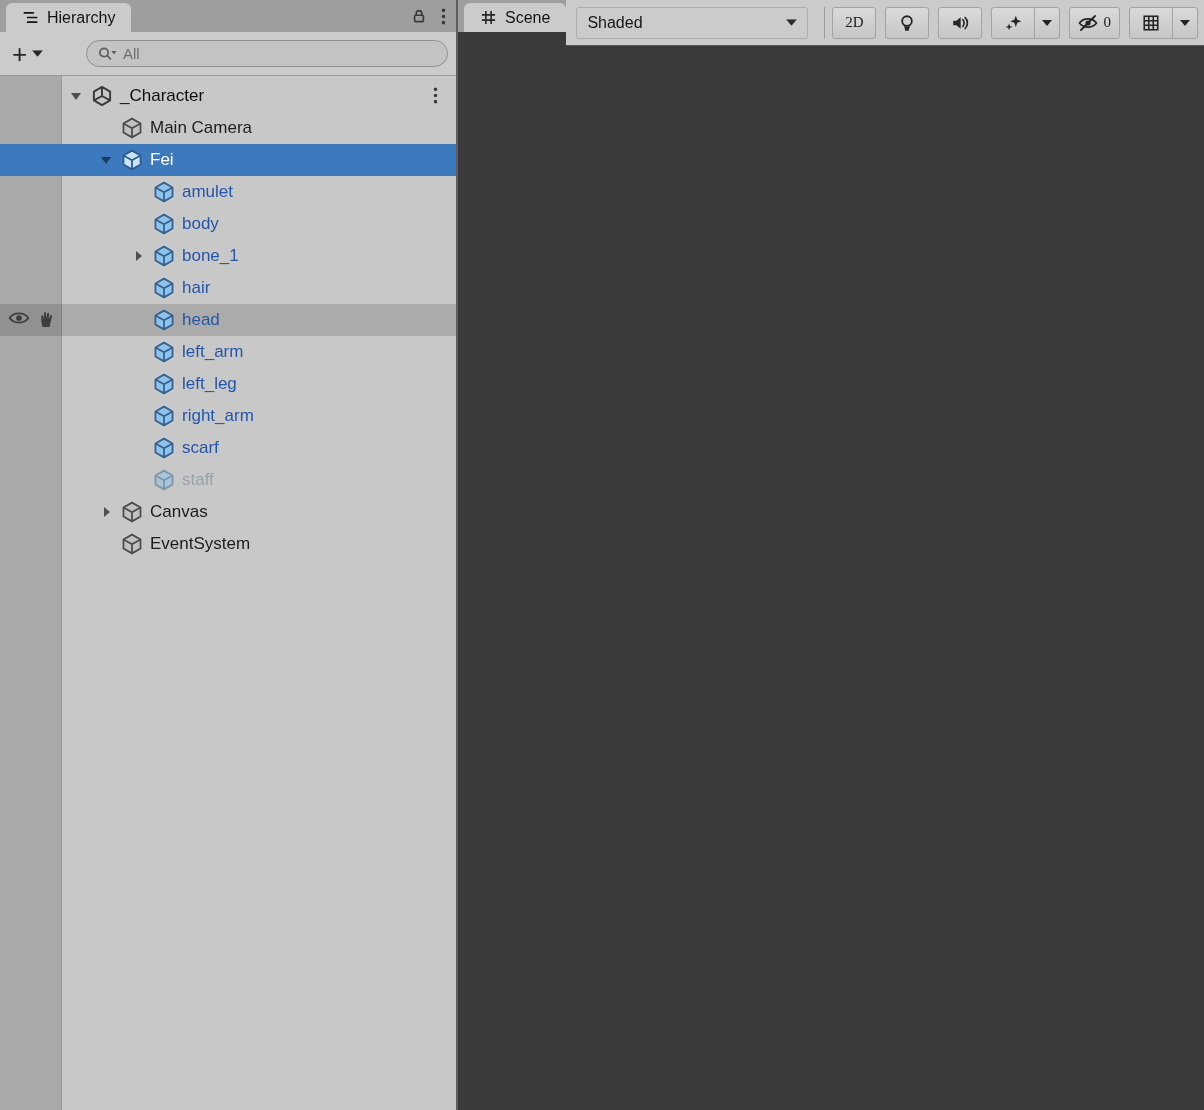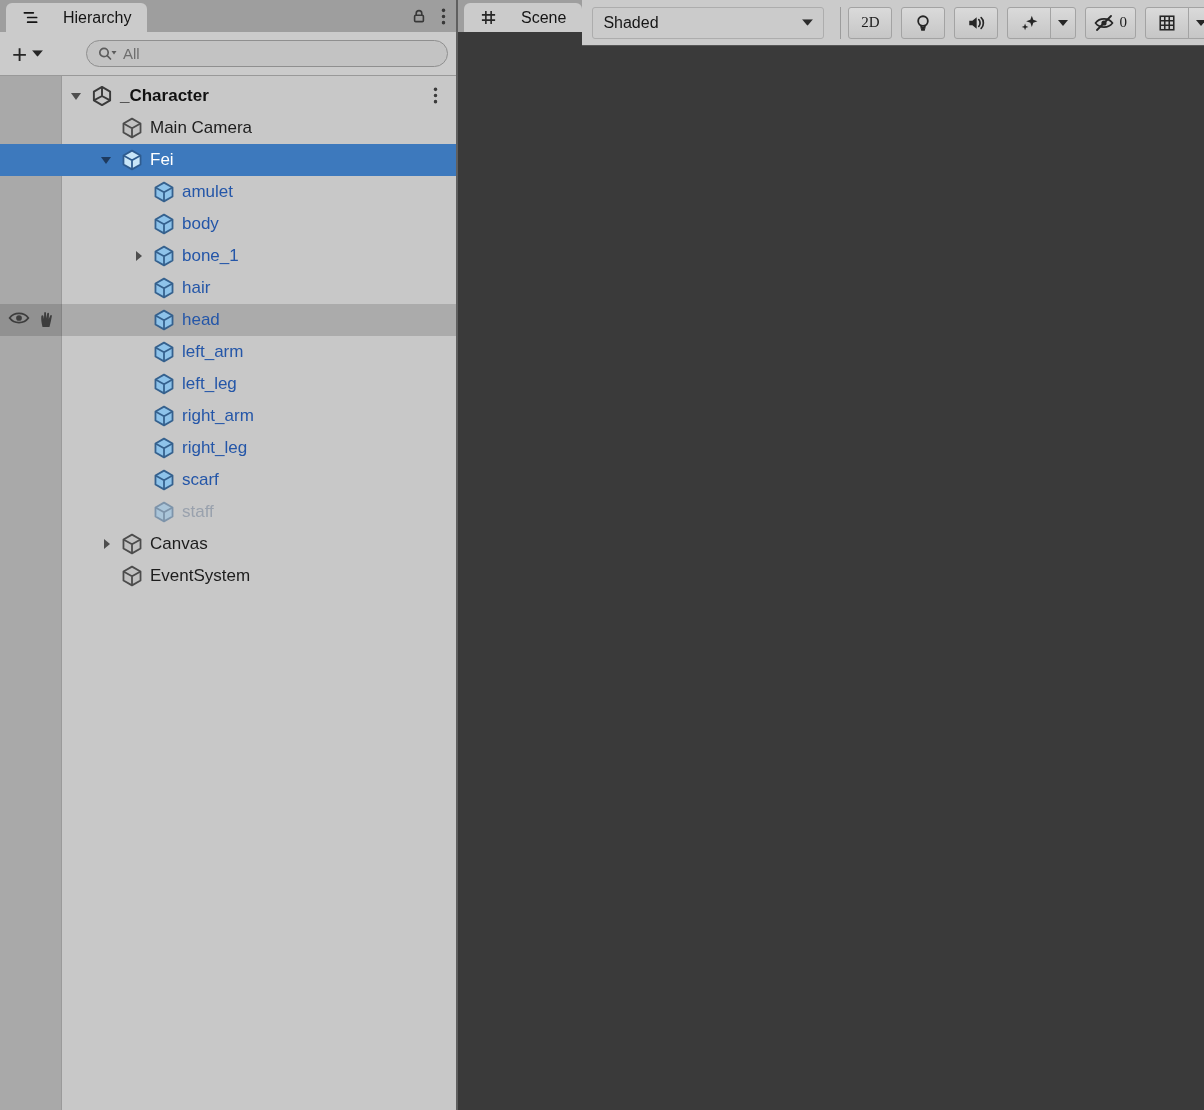--- a/index.html
+++ b/index.html
@@ -3,42 +3,42 @@
 <meta charset="utf-8">
 <style>
   *{margin:0;padding:0;box-sizing:border-box}
   html,body{width:1204px;height:1110px;overflow:hidden}
   body{font-family:"Liberation Sans",sans-serif;background:#c8c8c8}
   .app{display:flex;width:1204px;height:1110px}
 
   
   .left-panel{width:458px;min-width:458px;background:#c8c8c8;display:flex;flex-direction:column;border-right:2px solid #5f5f5f}
   .tabstrip{height:32px;background:#9e9e9e;display:flex;align-items:flex-end;flex:none;position:relative}
-  .tab{height:29px;background:#cbcbcb;border-radius:6px 6px 0 0;display:flex;align-items:center;gap:24px;padding:0 16px;margin-left:6px;font-size:16px;color:#141414;white-space:nowrap}
+  .tab{height:29px;background:#cbcbcb;border-radius:6px 6px 0 0;display:flex;align-items:center;gap:8px;padding:0 16px;margin-left:6px;font-size:16px;color:#141414;white-space:nowrap}
   .strip-actions{position:absolute;right:10px;top:0;height:32px;display:flex;align-items:center;gap:14px;color:#383838}
 
   .htoolbar{height:44px;background:#cbcbcb;border-bottom:1px solid #999;display:flex;align-items:center;padding:0 8px;flex:none;gap:5px}
   .plus{font-size:26px;line-height:22px;color:#262626;margin-left:4px}
   .searchbox{margin-left:auto;width:362px;height:27px;border:1px solid #8f8f8f;border-radius:14px;background:#c3c3c3;display:flex;align-items:center;padding:0 10px;gap:5px;color:#5c5c5c}
   .search-input{flex:1;border:none;background:transparent;outline:none;font-size:15px;color:#333;font-family:inherit;min-width:0}
   .search-input::placeholder{color:#6e6e6e}
 
   .tree-wrap{flex:1;position:relative;padding-top:4px;overflow:hidden}
   .gutter{position:absolute;left:0;top:0;bottom:0;width:62px;background:#a9a9a9;border-right:1px solid #9a9a9a}
   .row{height:32px;display:flex;align-items:center;position:relative;font-size:17px;color:#1d1d1d}
   .slot{width:24px;height:24px;display:flex;align-items:center;justify-content:center;flex:none}
   .oicon{width:24px;height:24px;margin:0 6px 0 2px;flex:none;display:flex;align-items:center;justify-content:center}
   .lvl0{padding-left:64px}.lvl1{padding-left:94px}.lvl2{padding-left:126px}
   .row.sel{background:#3d79bd}
   .row.sel .lbl{color:#fff}
   .row.hover{background:rgba(25,25,25,0.16)}
   .lbl{white-space:nowrap}
   .lbl.blue{color:#2456a8}
   .lbl.dim{color:#99a1ad}
-  .row.root .lbl{font-weight:bold;color:#111}
+  .row.root .lbl{font-weight:normal;color:#111}
   .row-kebab{position:absolute;right:18px;top:7px;color:#3c3c3c}
   .gicon{position:absolute;top:6px;color:#3d3d3d}
   .gicon.eye{left:8px}
   .gicon.hand{left:38px}
   .tri{color:#4e4e4e}
   .sel .tri{color:#1e3a5e}
   .cube-gray{color:#4c4c4c;--cf:#c2c2c2}
   .cube-blue{color:#35618e;--cf:#8ec3ea}
   .cube-sel{color:#2f5c8f;--cf:#c9e6f8}
   .faded{opacity:.5}
@@ -306,29 +306,20 @@
       <div class="row lvl2">
         <span class="slot"></span>
         <span class="oicon">
             <svg class="i22 cube-blue">
               <use href="#sym-cube"></use>
             </svg>
           </span>
         <span class="lbl blue">right_arm</span>
       </div>
 
-      <div class="row lvl2">
-        <span class="slot"></span>
-        <span class="oicon">
-            <svg class="i22 cube-blue">
-              <use href="#sym-cube"></use>
-            </svg>
-          </span>
-        <span class="lbl blue">right_leg</span>
-      </div>
 
       <div class="row lvl2">
         <span class="slot"></span>
         <span class="oicon">
             <svg class="i22 cube-blue">
               <use href="#sym-cube"></use>
             </svg>
           </span>
         <span class="lbl blue">scarf</span>
       </div>

